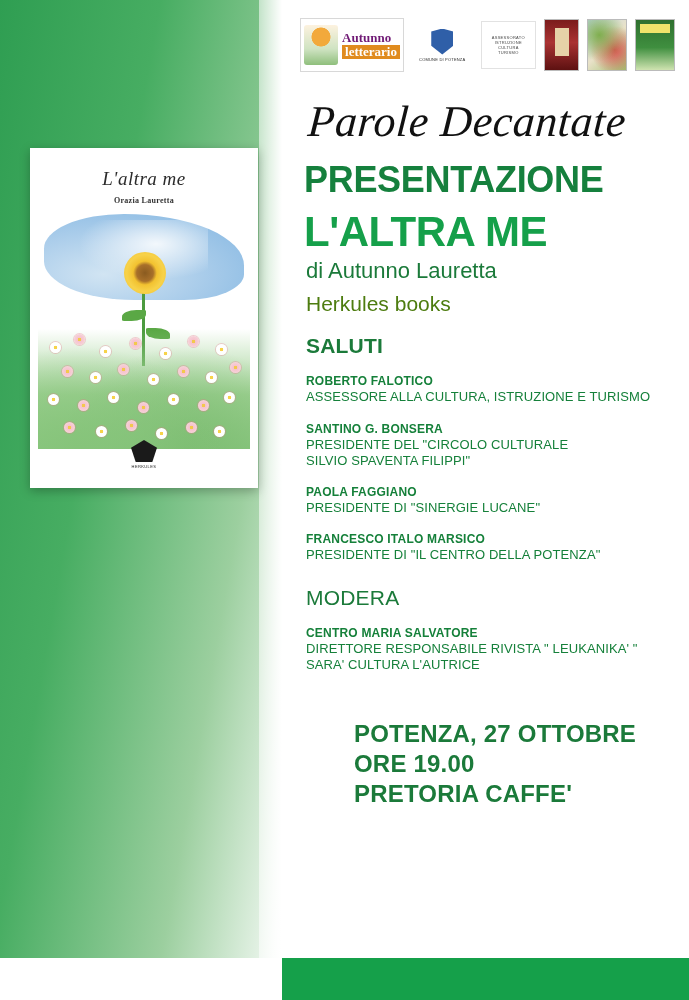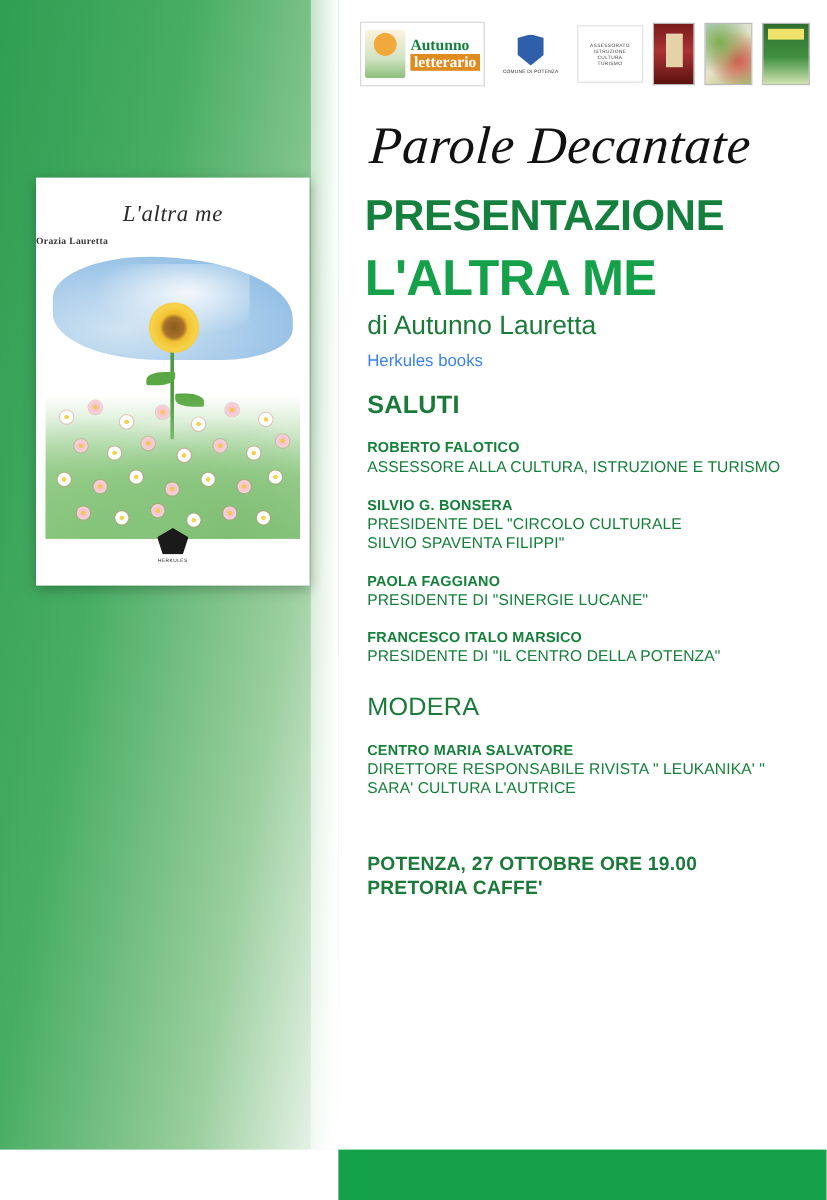--- a/index.html
+++ b/index.html
@@ -81,20 +81,21 @@
     font-style: italic;
     font-size: 19px;
     color: #2b2b2b;
     letter-spacing: 0.5px;
   }
   .book-author {
     position: absolute;
     top: 48px;
     left: 0;
     width: 100%;
+    text-align: center;
     font-family: "Liberation Serif", serif;
     font-weight: bold;
     font-size: 8px;
     color: #333;
     letter-spacing: 0.3px;
   }
   .book-art {
     position: absolute;
     left: 8px;
     top: 66px;
@@ -229,21 +230,21 @@
       linear-gradient(180deg, #fdf2df 0%, #cfe3c2 60%, #8fbf7c 100%);
     border-radius: 3px;
   }
   .logo-autunno .txt {
     text-align: left;
     line-height: 1.05;
   }
   .logo-autunno .t1 {
     font-family: "Liberation Serif", serif;
     font-size: 13px;
-    color: #15803d;
+    color: #701a75;
     font-weight: bold;
   }
   .logo-autunno .t2 {
     font-family: "Liberation Serif", serif;
     font-size: 13px;
     color: #ffffff;
     background: #e08b1e;
     padding: 0 3px;
     font-weight: bold;
   }
@@ -349,22 +350,22 @@
     letter-spacing: -0.5px;
     margin: 10px 0 0 4px;
   }
   .h-author {
     font-size: 22px;
     color: #1b7a3a;
     margin: 2px 0 0 6px;
     font-weight: normal;
   }
   .h-publisher {
-    font-size: 14px;
-    color: #3b82f6;
+    font-size: 21px;
+    color: #4d7c0f;
     margin: 8px 0 0 6px;
   }
   .h-saluti {
     font-size: 21px;
     font-weight: bold;
     color: #1b7a3a;
     margin: 18px 0 0 6px;
     letter-spacing: 0.2px;
   }
   .person {
@@ -387,25 +388,26 @@
     font-size: 21px;
     font-weight: normal;
     color: #1b7a3a;
     margin: 22px 0 0 6px;
     letter-spacing: 0.2px;
   }
   .footer-info {
     margin: 46px 0 0 6px;
   }
   .footer-info .line {
-    font-size: 16px;
+    font-size: 24px;
     font-weight: bold;
     color: #1b7a3a;
     line-height: 1.25;
     letter-spacing: 0.2px;
+    margin-left: 48px;
   }
 </style>
 </head>
 <body>
 
 <div id="poster">
 
   <div class="left-panel">
     <div class="left-panel-inner"></div>
   </div>
@@ -498,21 +500,21 @@
     <div class="h-publisher">Herkules books</div>
 
     <div class="h-saluti">SALUTI</div>
 
     <div class="person">
       <div class="name">ROBERTO FALOTICO</div>
       <div class="role">ASSESSORE ALLA CULTURA, ISTRUZIONE E TURISMO</div>
     </div>
 
     <div class="person">
-      <div class="name">SILVIO G. BONSERA</div>
+      <div class="name">SANTINO G. BONSERA</div>
       <div class="role">PRESIDENTE DEL "CIRCOLO CULTURALE</div>
       <div class="role">SILVIO SPAVENTA FILIPPI"</div>
     </div>
 
     <div class="person">
       <div class="name">PAOLA FAGGIANO</div>
       <div class="role">PRESIDENTE DI "SINERGIE LUCANE"</div>
     </div>
 
     <div class="person">

